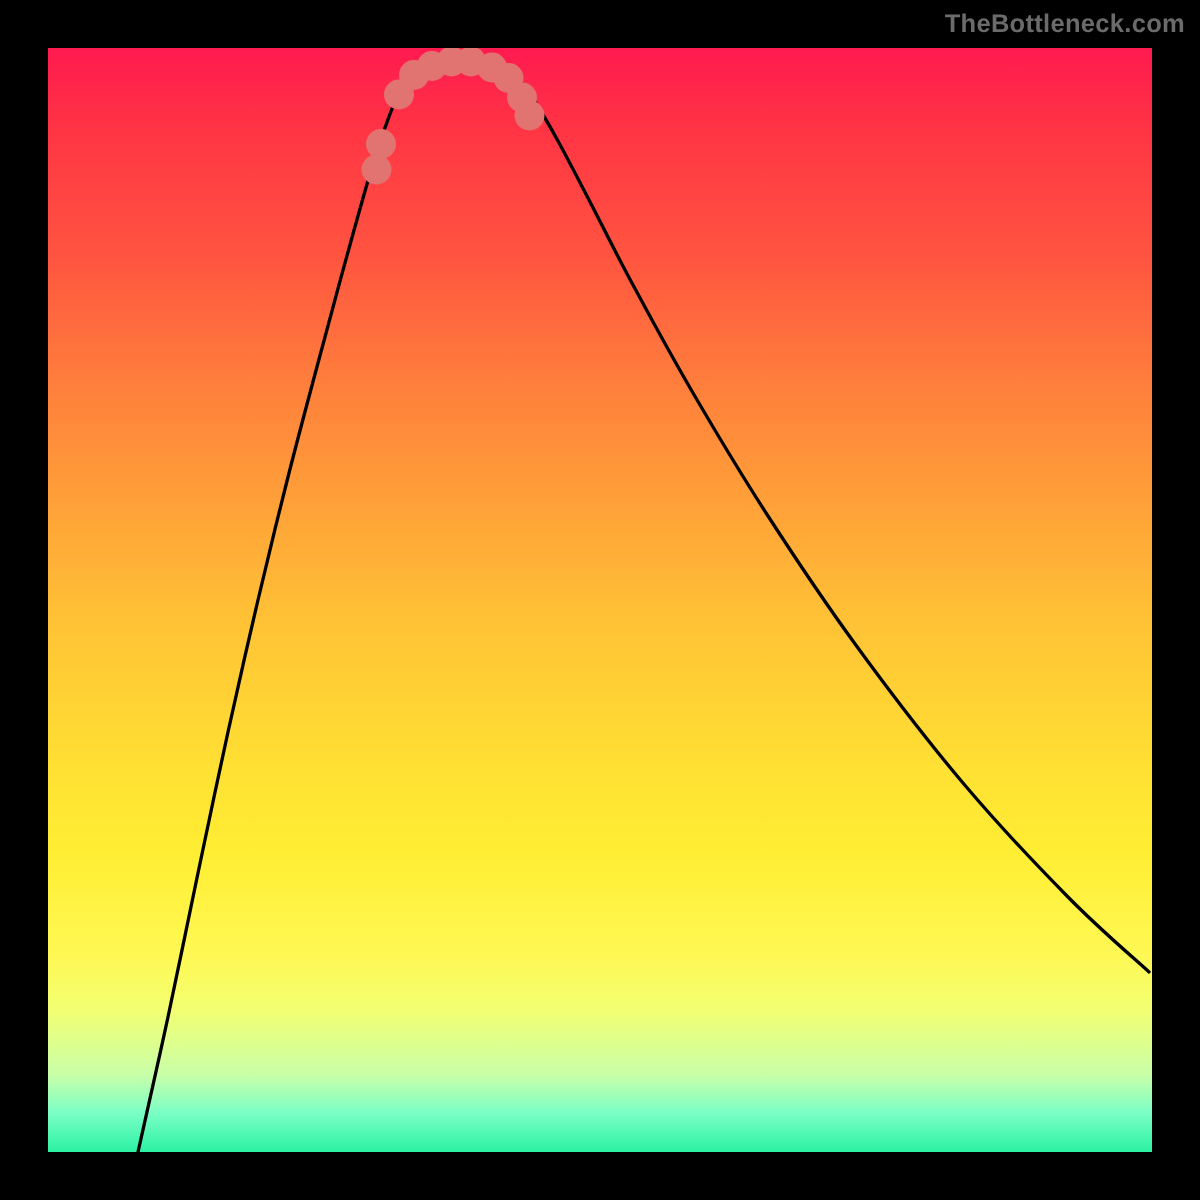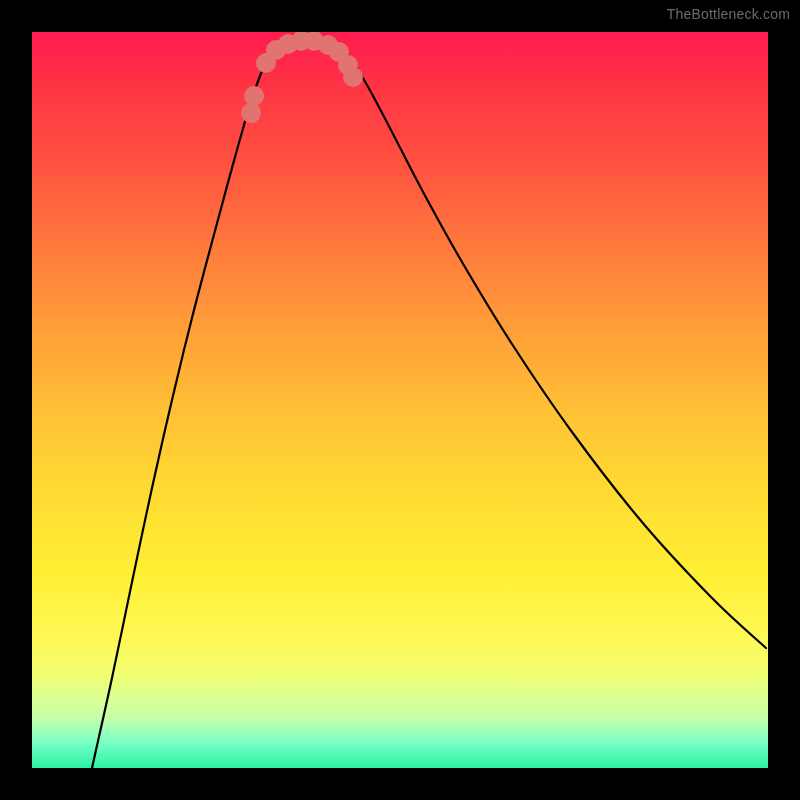--- a/index.html
+++ b/index.html
@@ -39,23 +39,23 @@
       #c9ffa9 93%,
       #7affc6 96.5%,
       #2bf1a3 100%
     );
   }
   .watermark {
     position: absolute;
     top: 6px;
     right: 10px;
     color: #6b6b6b;
-    font-size: 14px;
+    font-size: 17px;
     letter-spacing: 0.2px;
-    font-weight: 400;
+    font-weight: 700;
     text-align: center;
   }
   svg.curves {
     position: absolute;
     left: 0;
     top: 0;
     width: 736px;
     height: 736px;
   }
 </style>

